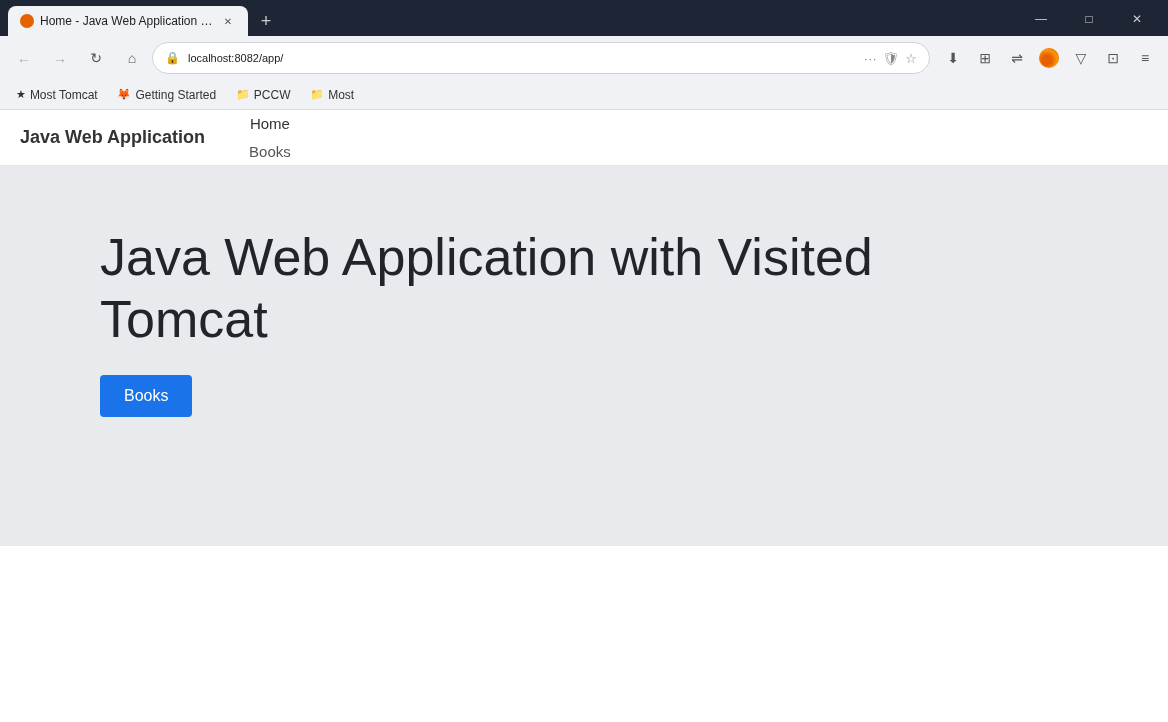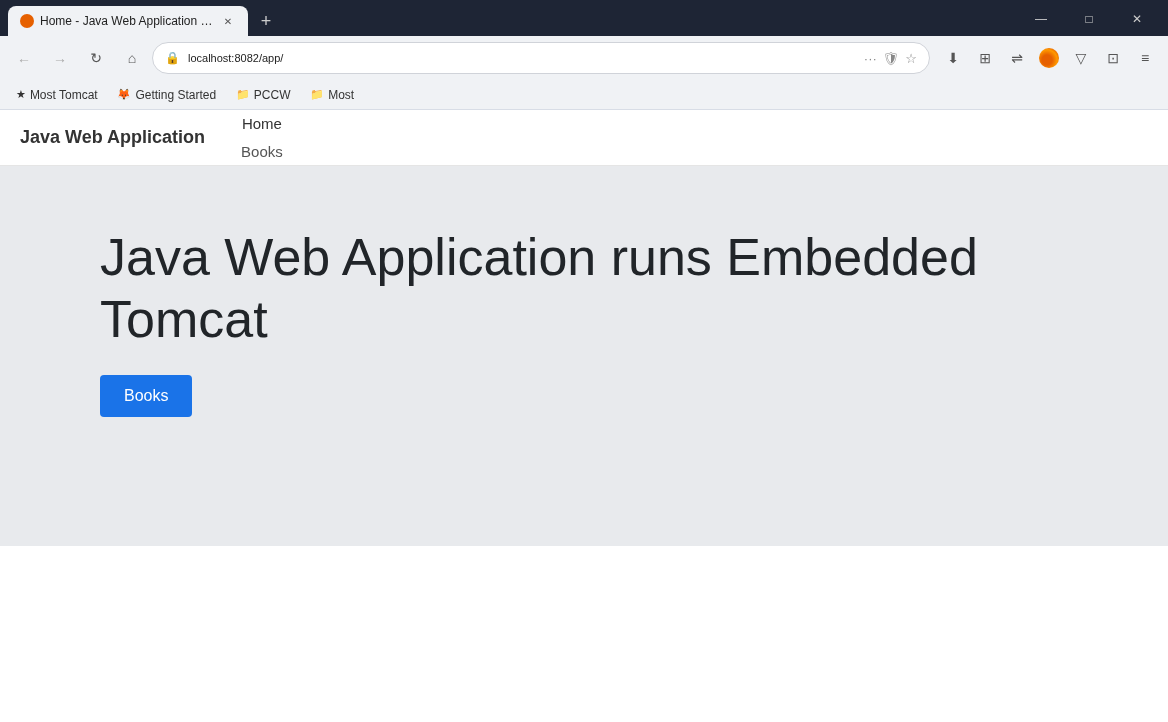--- a/index.html
+++ b/index.html
@@ -198,21 +198,21 @@
     }
 
     
     .website-navbar {
       background: #fff;
       border-bottom: 1px solid #e5e5e5;
       padding: 0 20px;
       height: 56px;
       display: flex;
       align-items: center;
-      gap: 0;
+      gap: 8px;
     }
     .site-brand {
       font-size: 18px;
       font-weight: 600;
       color: #333;
       margin-right: 20px;
     }
     .site-nav-links {
       display: flex;
       align-items: center;
@@ -344,18 +344,18 @@
 
   <nav class="website-navbar">
     <span class="site-brand">Java Web Application</span>
     <div class="site-nav-links">
       <a class="site-nav-link active">Home</a>
       <a class="site-nav-link">Books</a>
     </div>
   </nav>
 
   <div class="hero-section">
-    <h1 class="hero-title">Java Web Application runs Embedded Tomcat</h1>
+    <h1 class="hero-title">Java Web Application with Visited Tomcat</h1>
     <button class="books-btn">Books</button>
   </div>
 
   <div class="below-hero"></div>
 </div>
 
 </body></html>

